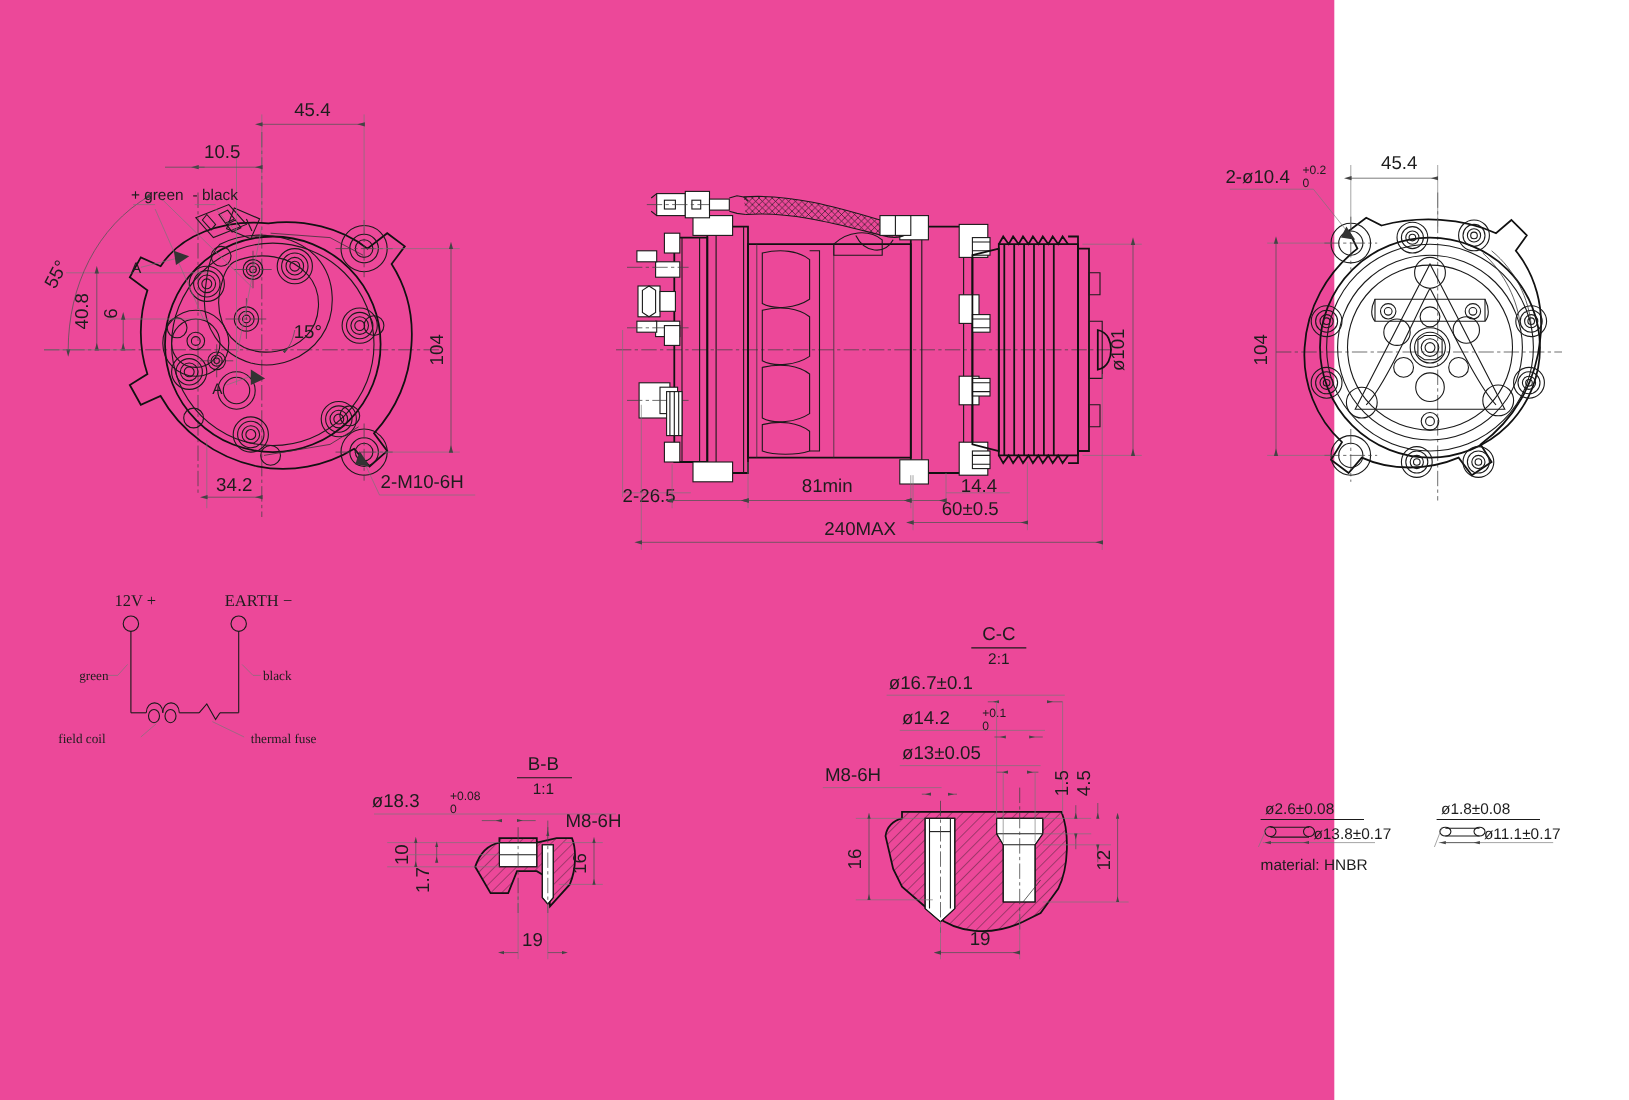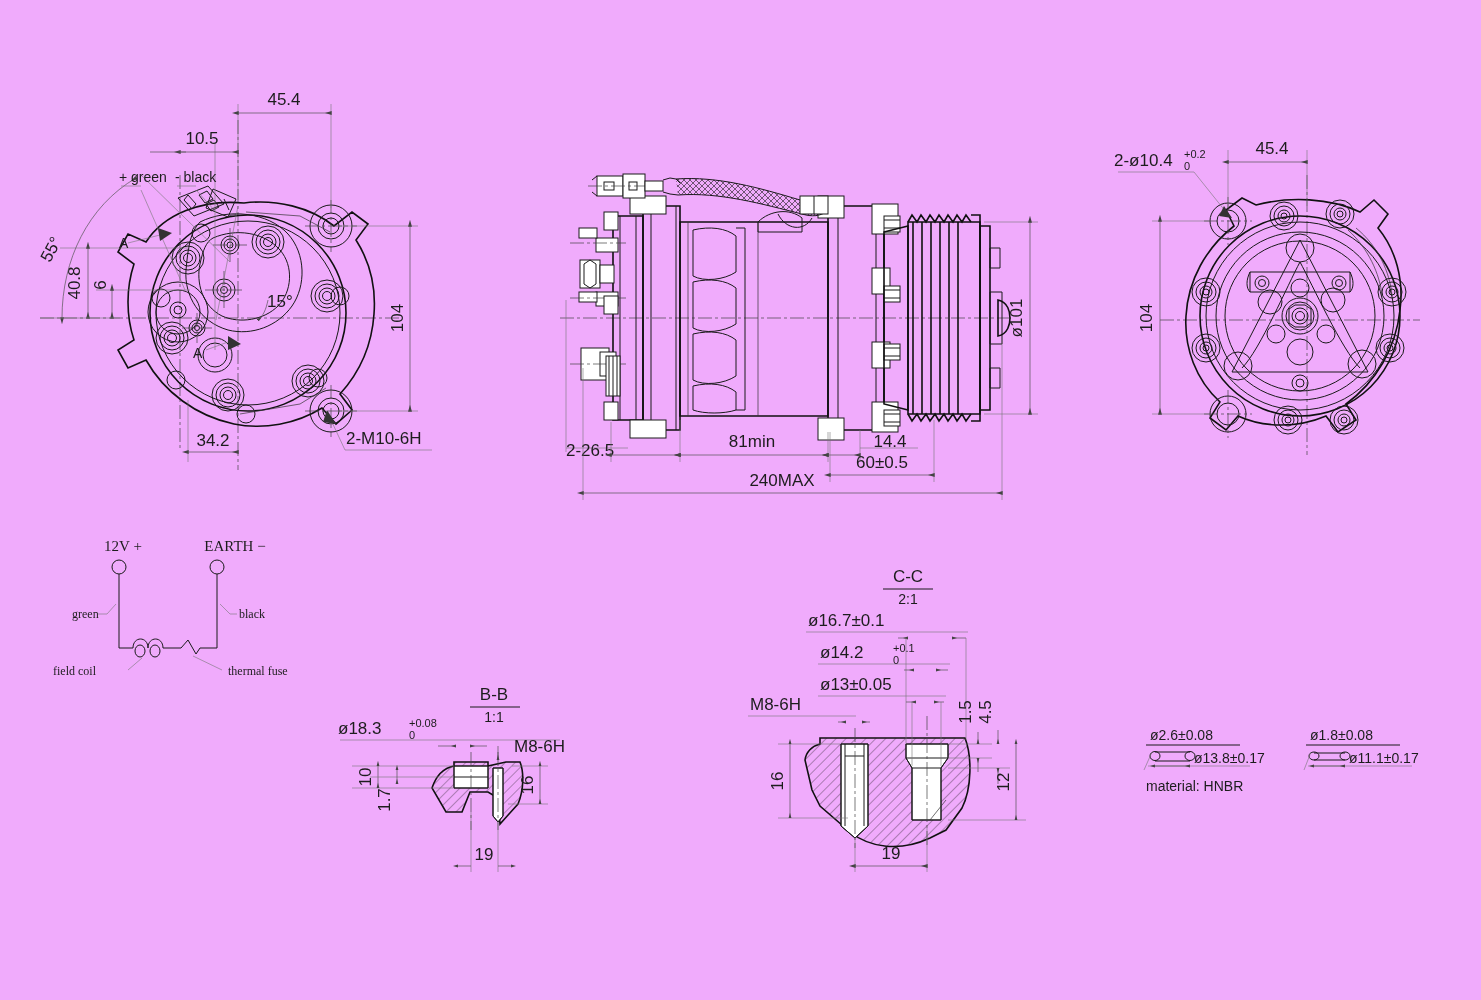--- a/index.html
+++ b/index.html
@@ -1,19 +1,19 @@
 <!DOCTYPE html>
 <html><head>
 <meta charset="utf-8">
 <title>Compressor Technical Drawing</title>
 <style>
   html,body{margin:0;padding:0;background:#ffffff;}
   body{width:1481px;height:1000px;overflow:hidden;
        font-family:"Liberation Sans","DejaVu Sans",sans-serif;color:#1a1a1a;}
-  #sheet{position:relative;width:1481px;height:1000px;background:#f0abfc;}
+  #sheet{position:relative;width:1213px;height:1000px;background:#ec4899;}
   svg{display:block;}
   .dimtext{font-family:"Liberation Sans","DejaVu Sans",sans-serif;font-size:17px;fill:#1d1d1d;}
   .dimsm{font-family:"Liberation Sans","DejaVu Sans",sans-serif;font-size:14px;fill:#1d1d1d;}
   .tiny{font-family:"Liberation Sans","DejaVu Sans",sans-serif;font-size:11px;fill:#1d1d1d;}
   .serif{font-family:"Liberation Serif","DejaVu Serif",serif;font-size:15px;fill:#1d1d1d;}
   .serif-sm{font-family:"Liberation Serif","DejaVu Serif",serif;font-size:12px;fill:#1d1d1d;}
   .ln{stroke:#1a1a1a;fill:none;stroke-width:1;}
   .ln-th{stroke:#111;fill:none;stroke-width:1.6;}
   .ln-thin{stroke:#333;fill:none;stroke-width:0.7;}
   .dimln{stroke:#555;fill:none;stroke-width:0.7;}

